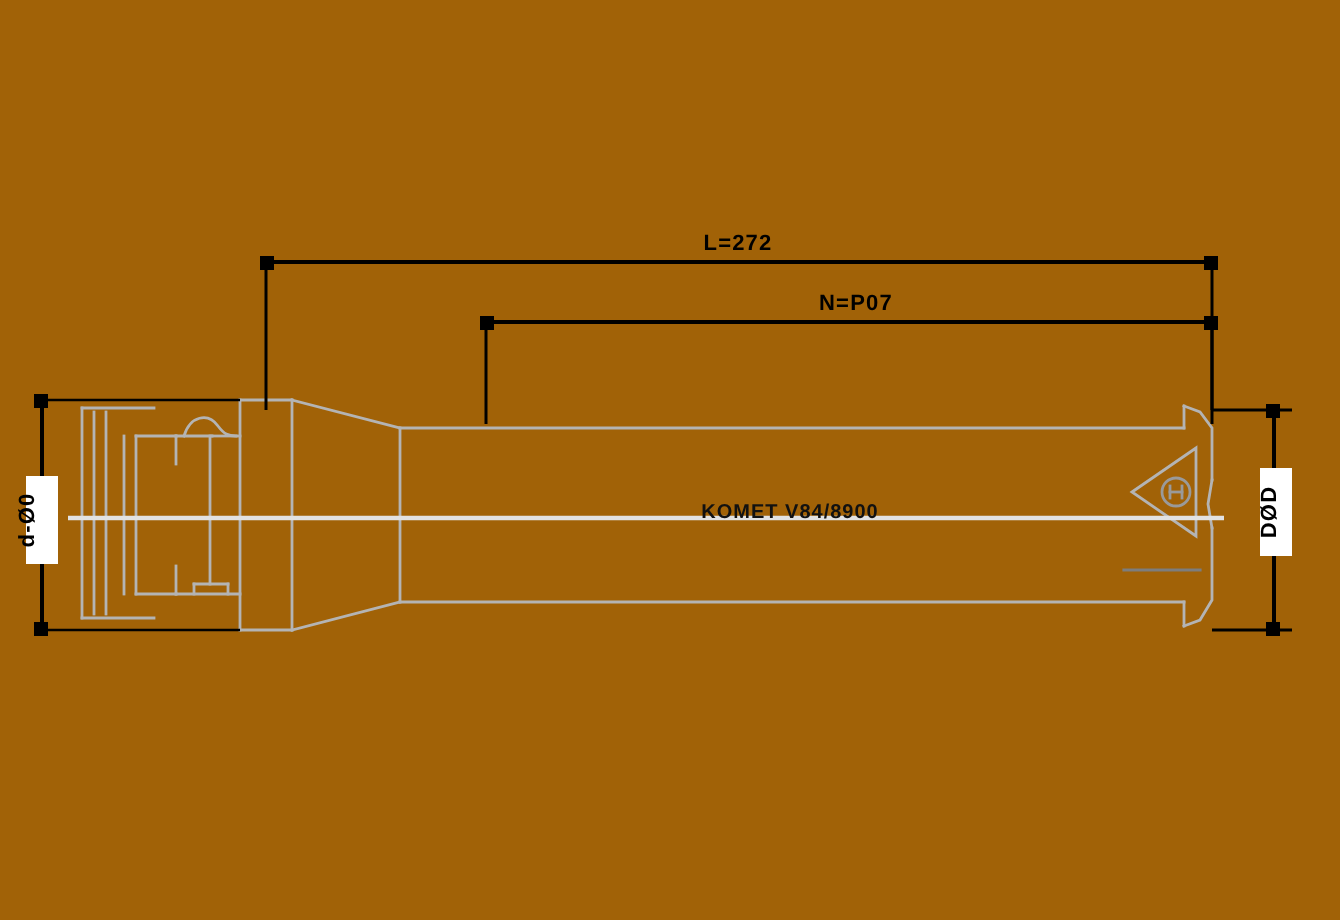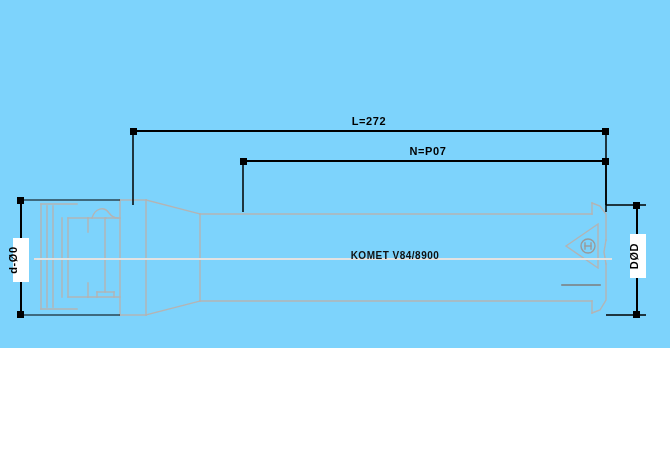--- a/index.html
+++ b/index.html
@@ -1,18 +1,18 @@
 <!DOCTYPE html>
 <html><head>
 <meta charset="utf-8">
 <style>
   html,body{margin:0;padding:0;background:#ffffff;}
   body{width:670px;height:460px;overflow:hidden;
        font-family:"Liberation Sans",sans-serif;}
-  #stage{position:relative;width:670px;height:348px;background:#7dd3fc;}
+  #stage{position:relative;width:670px;height:460px;background:#a16207;}
   svg{position:absolute;left:0;top:0;}
   .dimtxt{font-family:"Liberation Sans",sans-serif;font-size:11px;
           font-weight:bold;fill:#000000;letter-spacing:.6px;}
   .bodytxt{font-family:"Liberation Sans",sans-serif;font-size:10px;
            font-weight:bold;fill:#111111;letter-spacing:.5px;}
 </style>
 </head>
 <body>
 
 <div id="stage">

